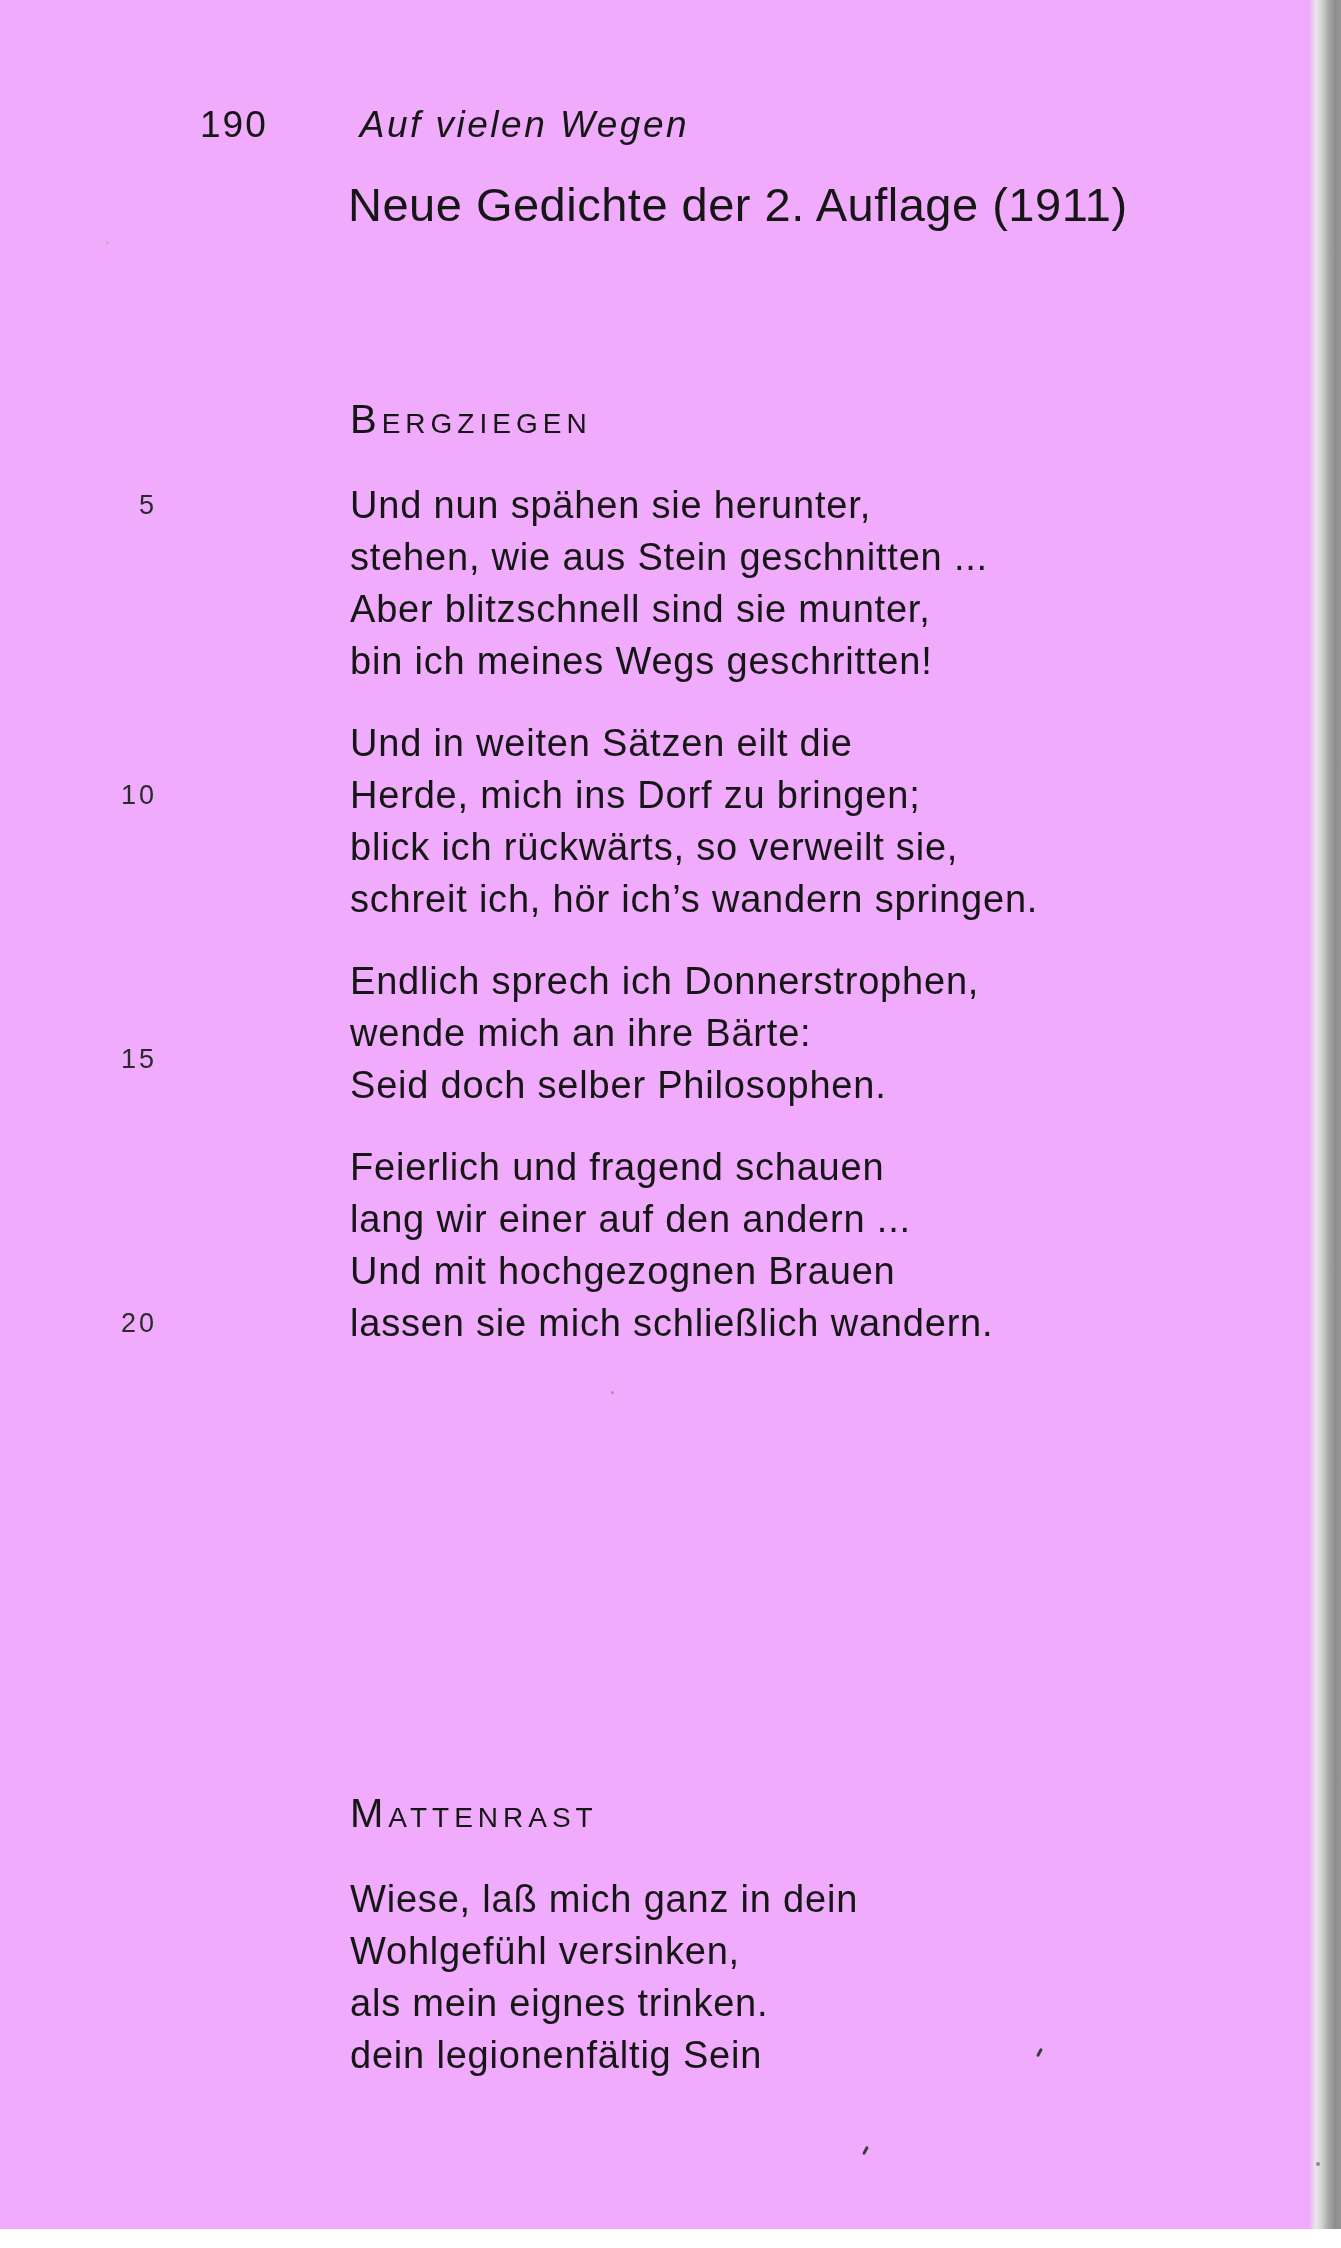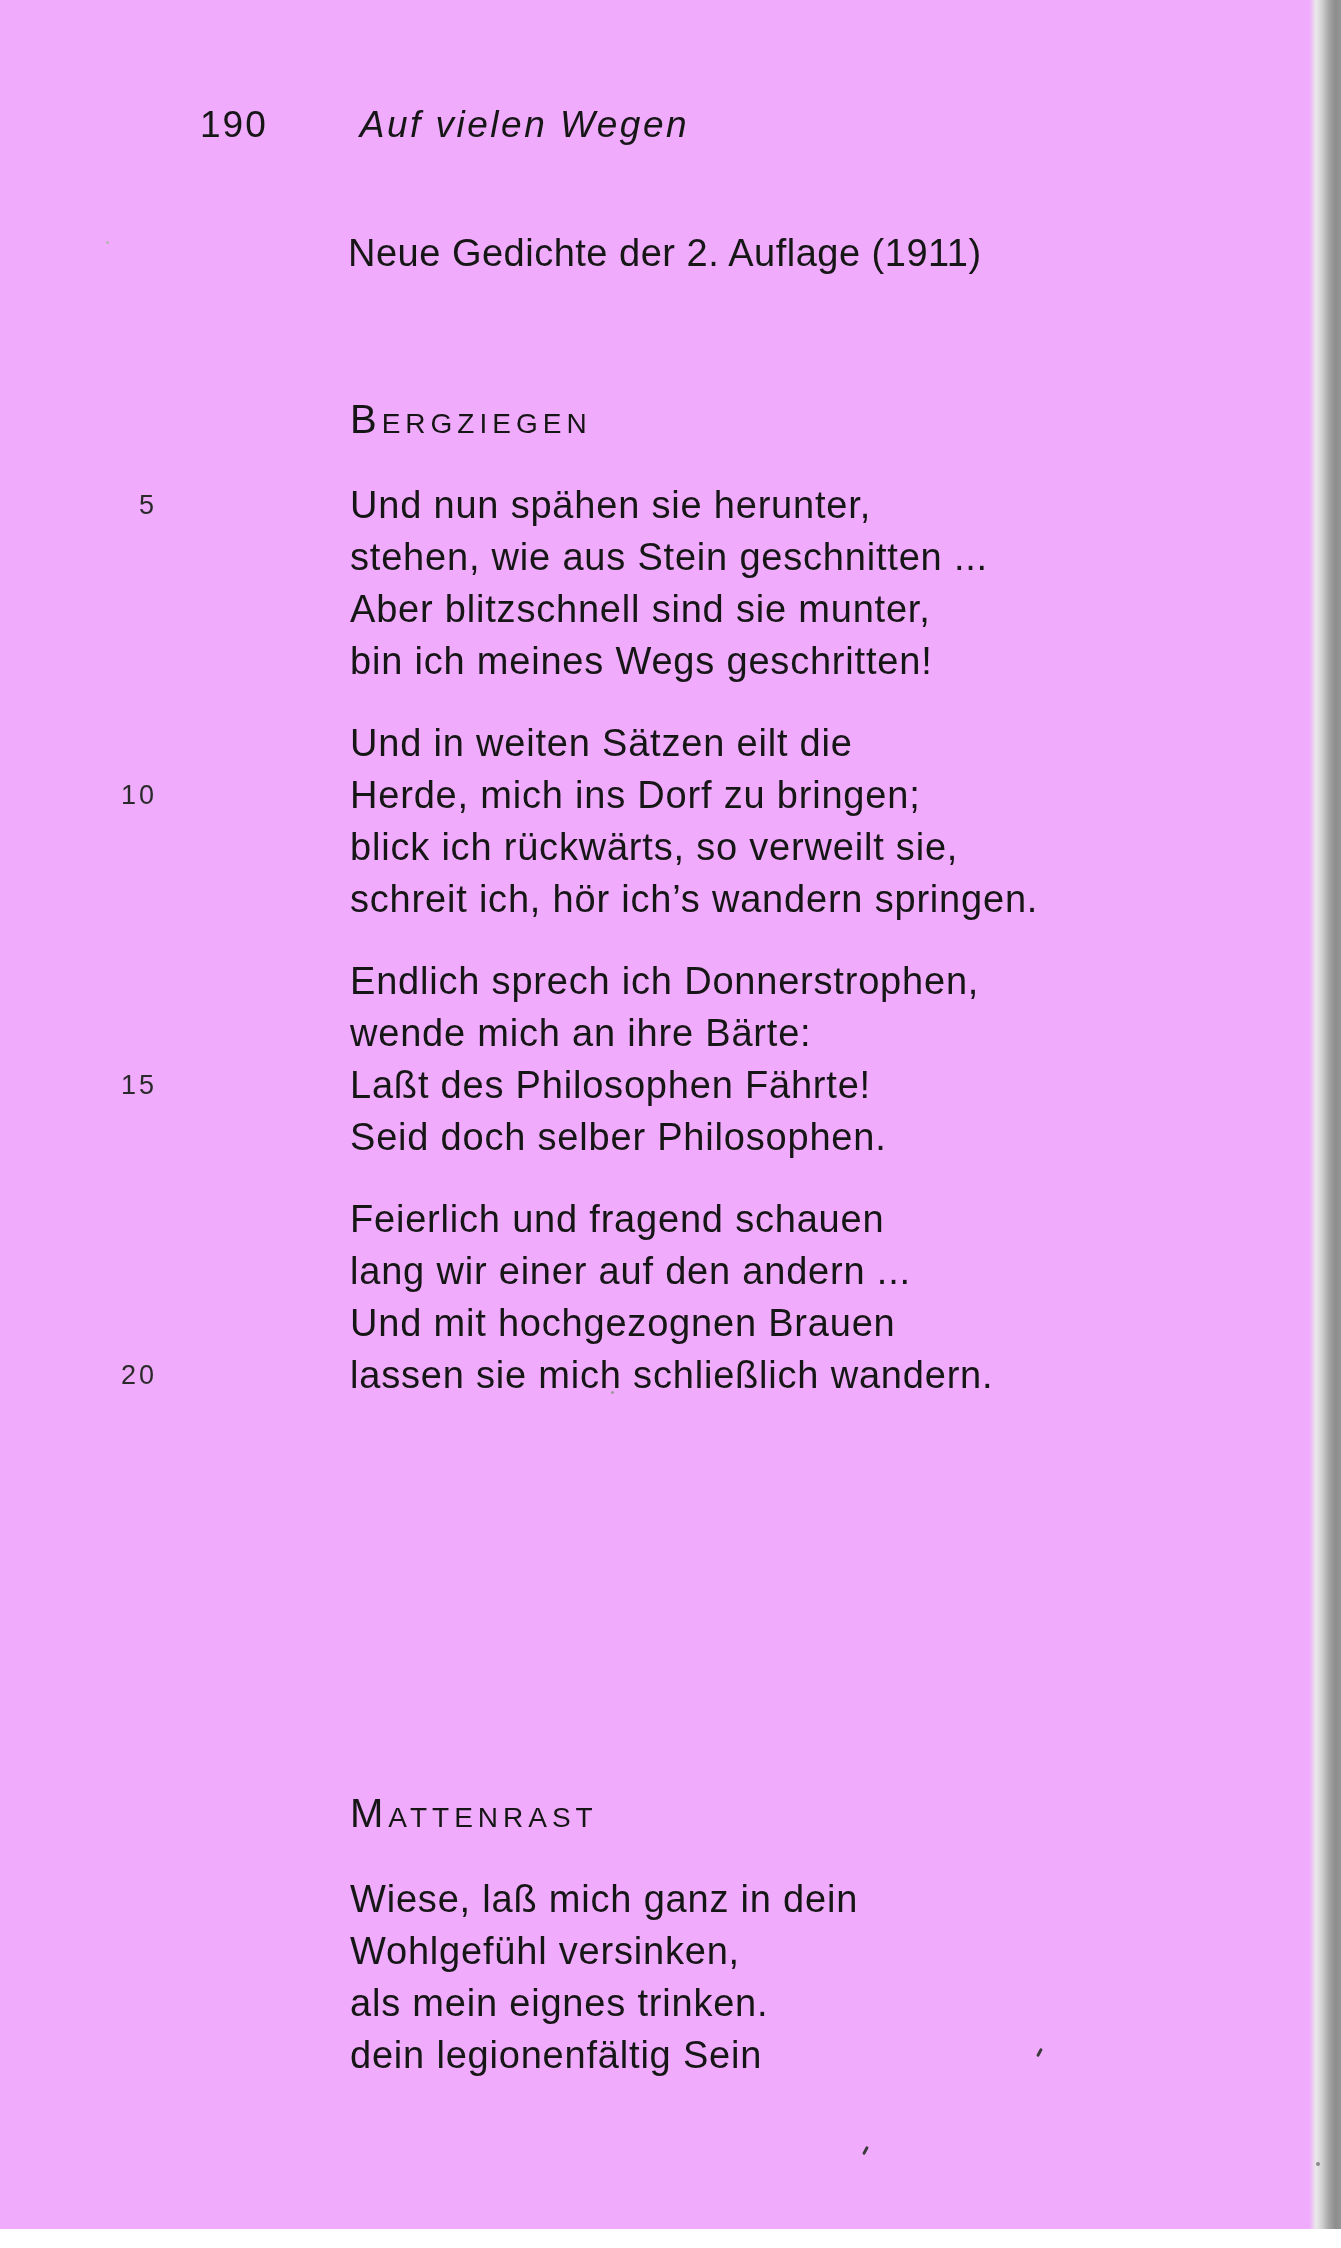--- a/index.html
+++ b/index.html
@@ -24,21 +24,21 @@
       #959595 100%);
   }
   .page-header{
     position:absolute; top:102px; left:200px;
     font-size:37px; line-height:46px; white-space:nowrap;
   }
   .page-number{ letter-spacing:2px; }
   .running-header{ font-style:italic; margin-left:92px; letter-spacing:2.5px; }
   .section-title{
     position:absolute; top:176px; left:348px;
-    font-size:38px; line-height:58px; letter-spacing:0.5px; white-space:nowrap;margin-top:48px;
+    font-size:47px; line-height:58px; letter-spacing:0.5px; white-space:nowrap;
   }
   .poem{ position:absolute; left:350px; width:800px; }
   .poem-0{ top:398px; }
   .poem-1{ top:1792px; }
   .poem-title{
     margin:0 0 34px 0; font-weight:normal;
     font-size:28px; line-height:42px;
     text-transform:uppercase; letter-spacing:5px;
   }
   .poem-title::first-letter{ font-size:40px; }
@@ -87,21 +87,21 @@
         </div>
         <div class="stanza">
           <div class="line"><span class="line-text">Und in weiten Sätzen eilt die</span></div>
           <div class="line"><span class="lineno">10</span><span class="line-text">Herde, mich ins Dorf zu bringen;</span></div>
           <div class="line"><span class="line-text">blick ich rückwärts, so verweilt sie,</span></div>
           <div class="line"><span class="line-text">schreit ich, hör ich’s wandern springen.</span></div>
         </div>
         <div class="stanza">
           <div class="line"><span class="line-text">Endlich sprech ich Donnerstrophen,</span></div>
           <div class="line"><span class="line-text">wende mich an ihre Bärte:</span></div>
-          <div class="line"><span class="lineno">15</span><span class="line-text">Laßt des Philosophen Fährte!</span></div>
+          <div class="line"><span class="lineno">15</span></div>
           <div class="line"><span class="line-text">Seid doch selber Philosophen.</span></div>
         </div>
         <div class="stanza">
           <div class="line"><span class="line-text">Feierlich und fragend schauen</span></div>
           <div class="line"><span class="line-text">lang wir einer auf den andern ...</span></div>
           <div class="line"><span class="line-text">Und mit hochgezognen Brauen</span></div>
           <div class="line"><span class="lineno">20</span><span class="line-text">lassen sie mich schließlich wandern.</span></div>
         </div>
       </section>
       <section class="poem poem-1">

